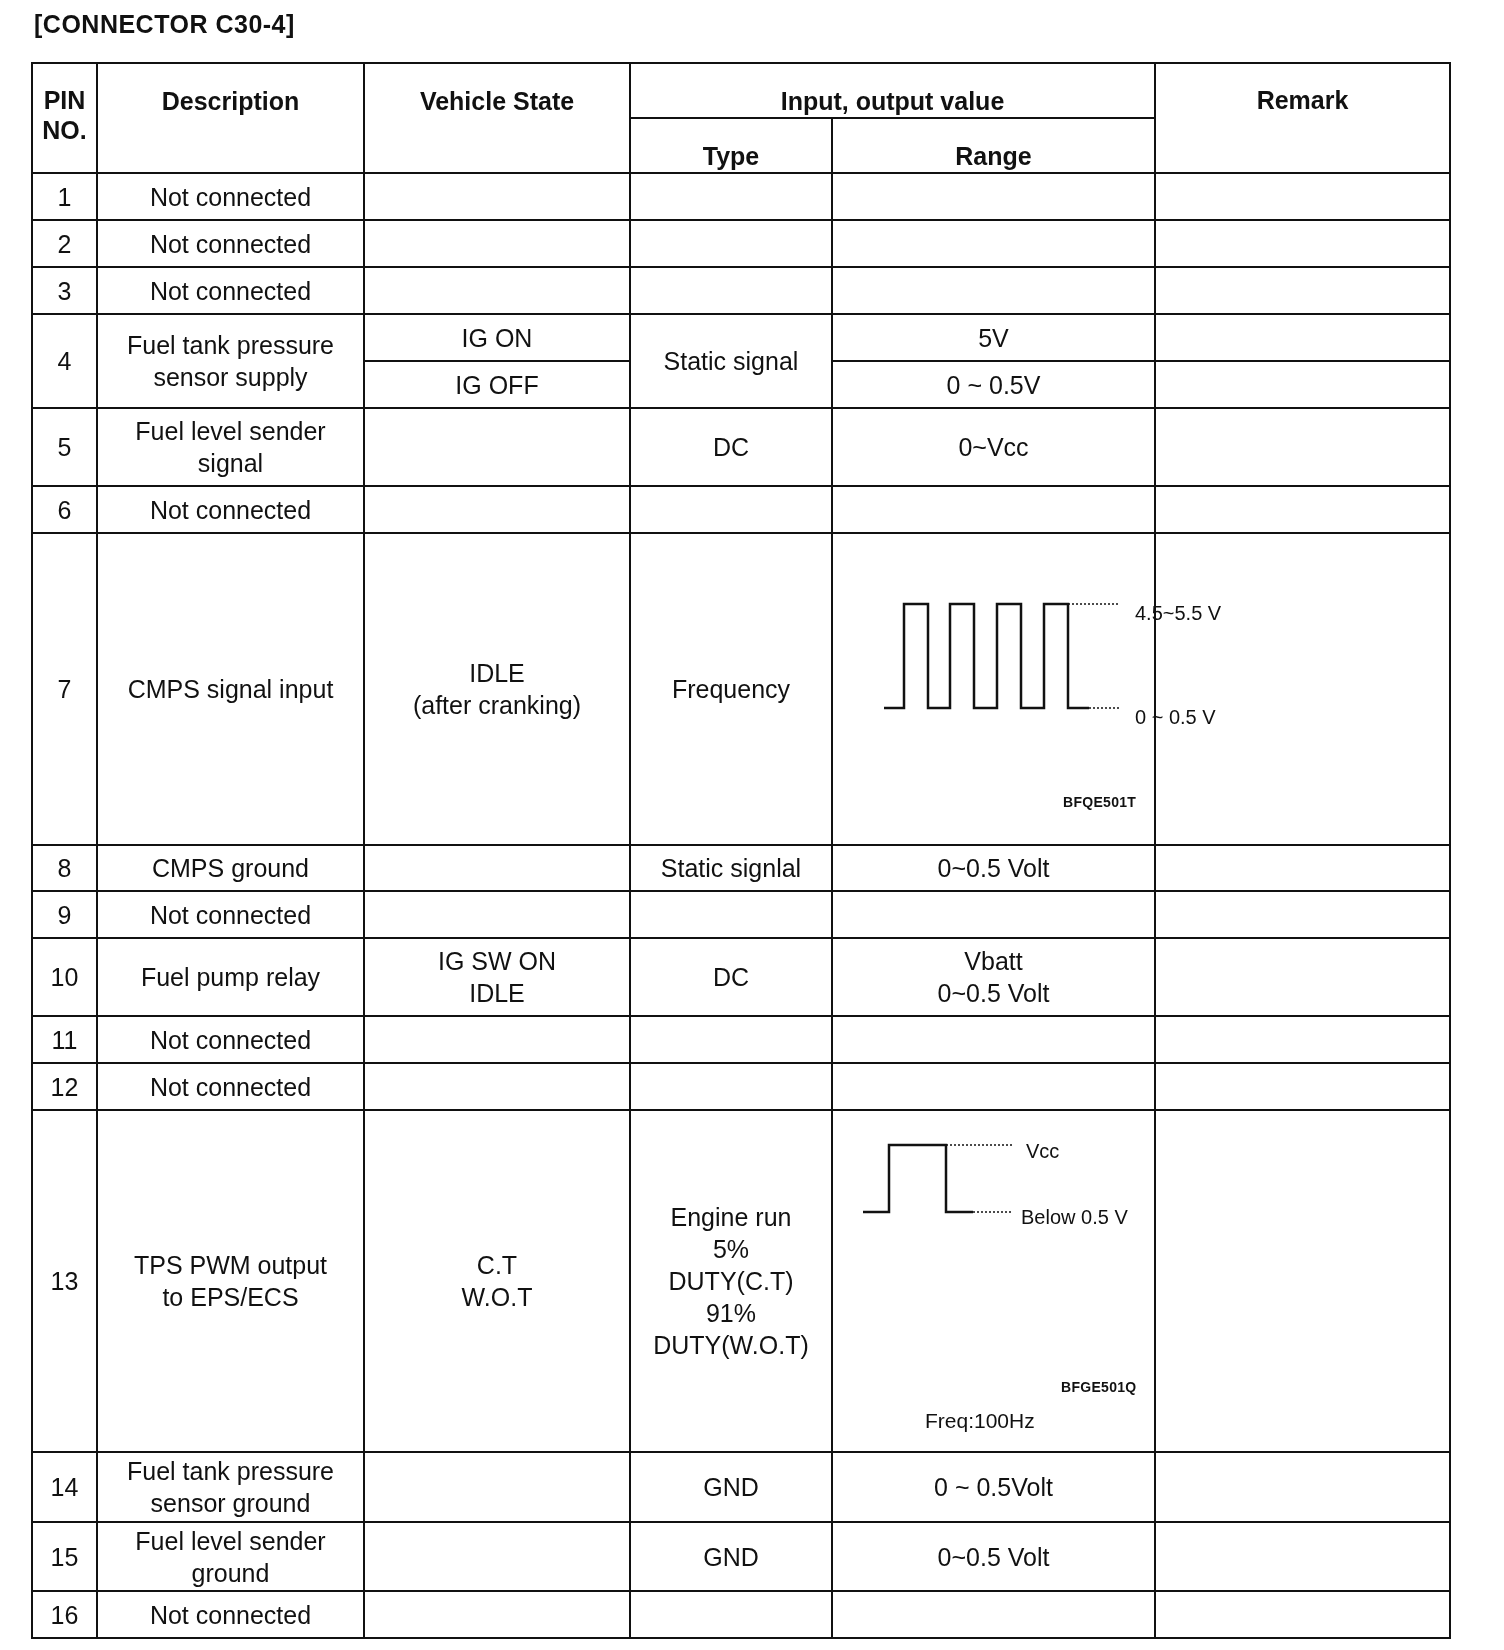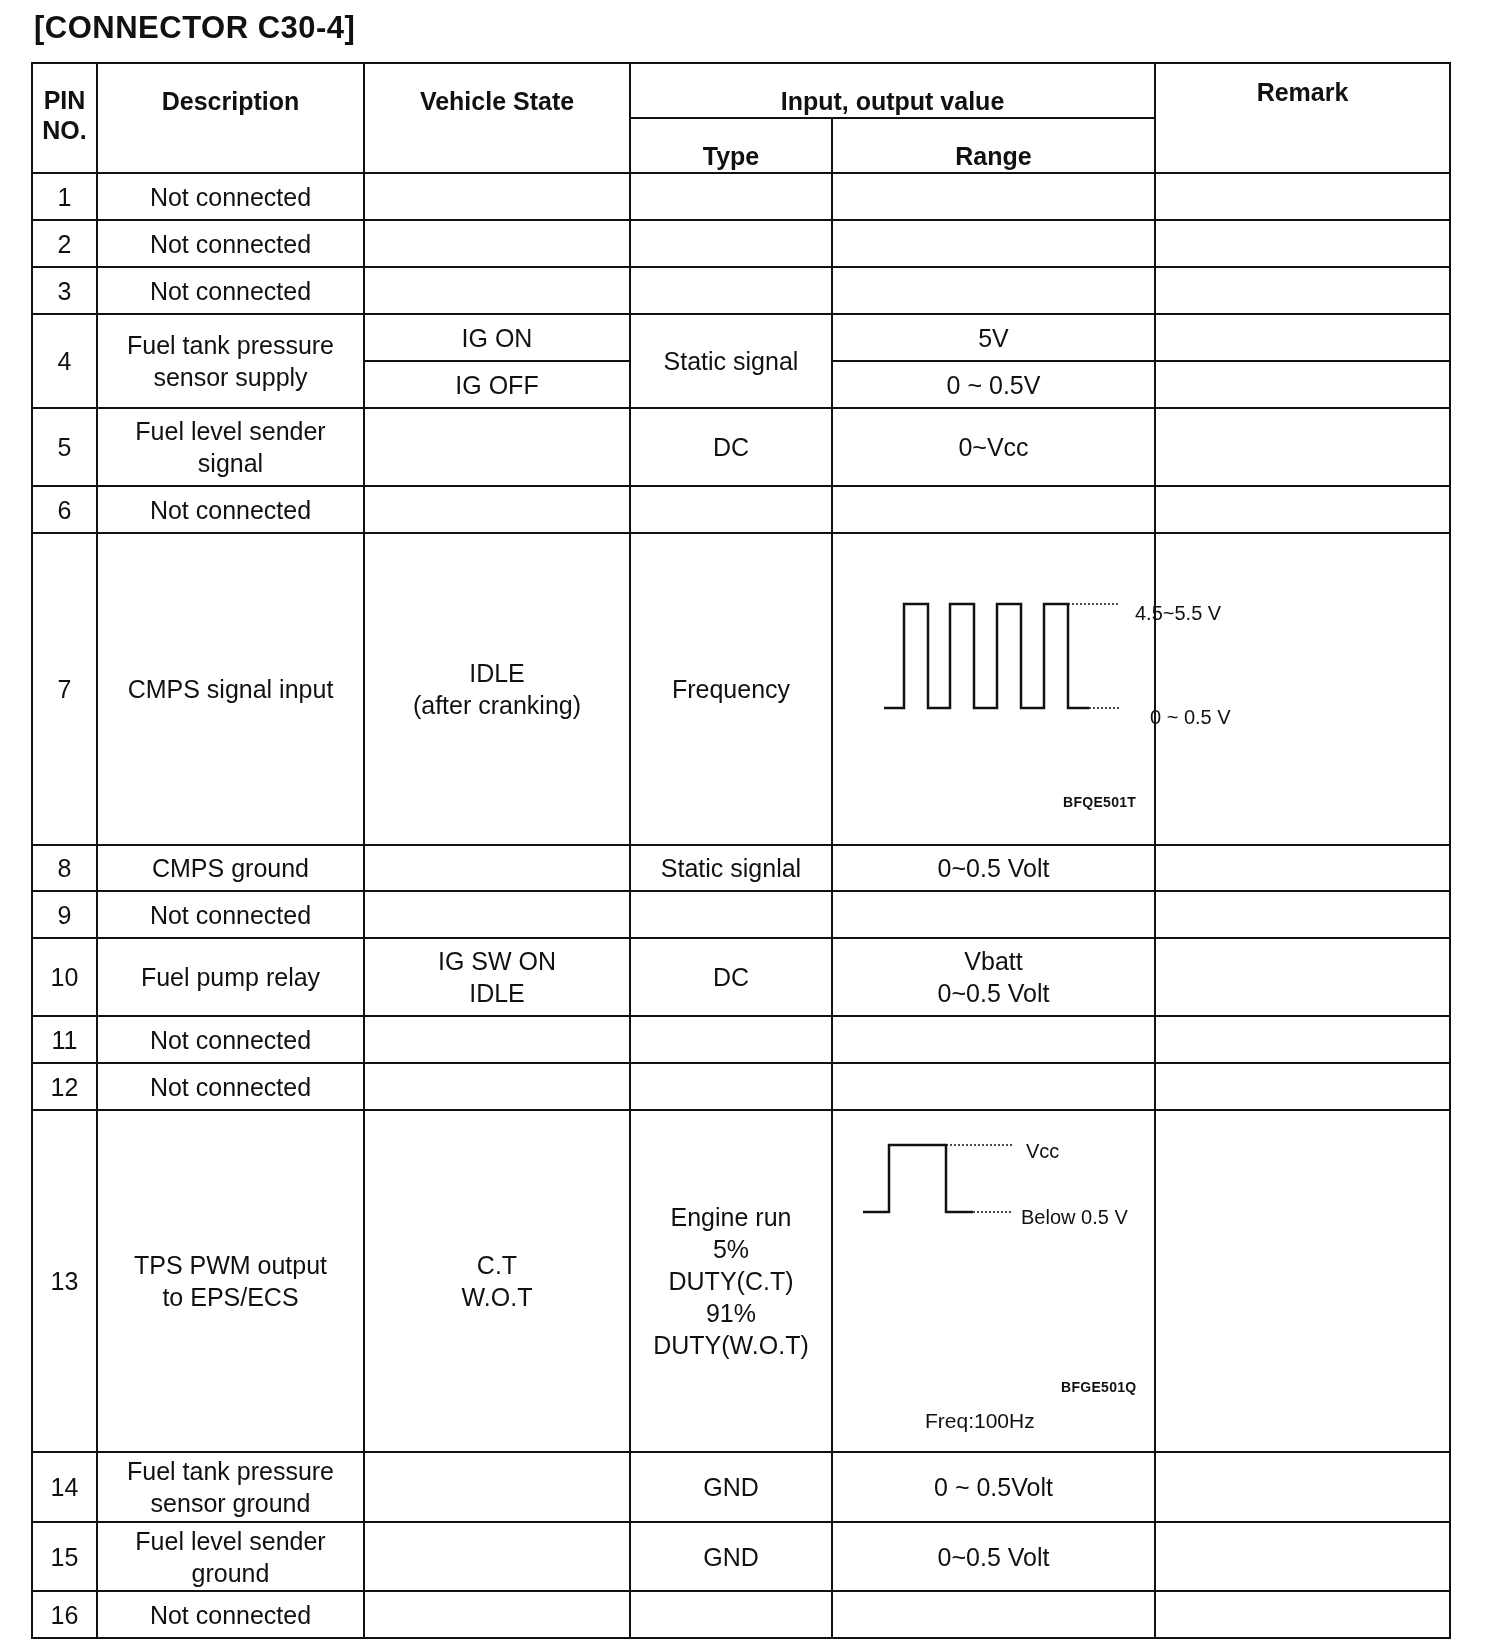--- a/index.html
+++ b/index.html
@@ -2,21 +2,21 @@
 <html><head>
 <meta charset="utf-8">
 <style>
   html, body { margin: 0; padding: 0; background: #ffffff; }
   body {
     width: 1504px; height: 1650px; position: relative; overflow: hidden;
     font-family: "Liberation Sans", sans-serif; color: #111;
   }
   .title {
     position: absolute; left: 34px; top: 10px;
-    font-size: 31px; font-weight: bold; letter-spacing: 0.5px;
+    font-size: 25px; font-weight: bold; letter-spacing: 0.5px;
   }
   table.pins {
     position: absolute; left: 31px; top: 62px;
     width: 1418px; border-collapse: collapse; table-layout: fixed;
   }
   table.pins td, table.pins th {
     border: 2px solid #111; padding: 0; text-align: center;
     font-size: 25px; line-height: 32px; font-weight: normal;
     vertical-align: middle; overflow: visible;
   }
@@ -49,21 +49,21 @@
   </colgroup>
   <thead>
     <tr style="height:46px">
       <th rowspan="2" style="line-height:30px">
         <div>PIN</div>
         <div>NO.</div>
       </th>
       <th rowspan="2">Description</th>
       <th rowspan="2">Vehicle State</th>
       <th colspan="2">Input, output value</th>
-      <th rowspan="2" style="padding-top:12px">Remark</th>
+      <th rowspan="2" style="padding-top:20px">Remark</th>
     </tr>
     <tr style="height:46px">
       <th class="sub">Type</th>
       <th class="sub">Range</th>
     </tr>
   </thead>
   <tbody>
 
     <tr style="height:47px">
       <td class="pin">1</td>
@@ -139,21 +139,21 @@
       </td>
       <td class="top">Frequency</td>
       <td class="wave-cell">
         <div class="wave-wrap" style="height:310px">
           <svg class="wave-svg" width="323" height="290">
             <polyline points="51,174 71,174 71,70 95,70 95,174 117,174 117,70 141,70 141,174 164,174 164,70 188,70 188,174 211,174 211,70 235,70 235,174 256,174" fill="none" stroke="#111" stroke-width="2.5"></polyline>
             <line x1="235" y1="70" x2="286" y2="70" stroke="#111" stroke-width="1.5" stroke-dasharray="2,2"></line>
             <line x1="256" y1="174" x2="286" y2="174" stroke="#111" stroke-width="1.5" stroke-dasharray="2,2"></line>
           </svg>
           <span class="wave-label" style="left:302px; top:63px">4.5~5.5 V</span>
-          <span class="wave-label" style="left:317px; top:167px">0 ~ 0.5 V</span>
+          <span class="wave-label" style="left:302px; top:167px">0 ~ 0.5 V</span>
           <span class="fig-code" style="left:230px; top:252px">BFQE501T</span>
         </div>
       </td>
       <td></td>
     </tr>
 
     <tr style="height:46px">
       <td class="pin">8</td>
       <td>CMPS ground</td>
       <td></td>

